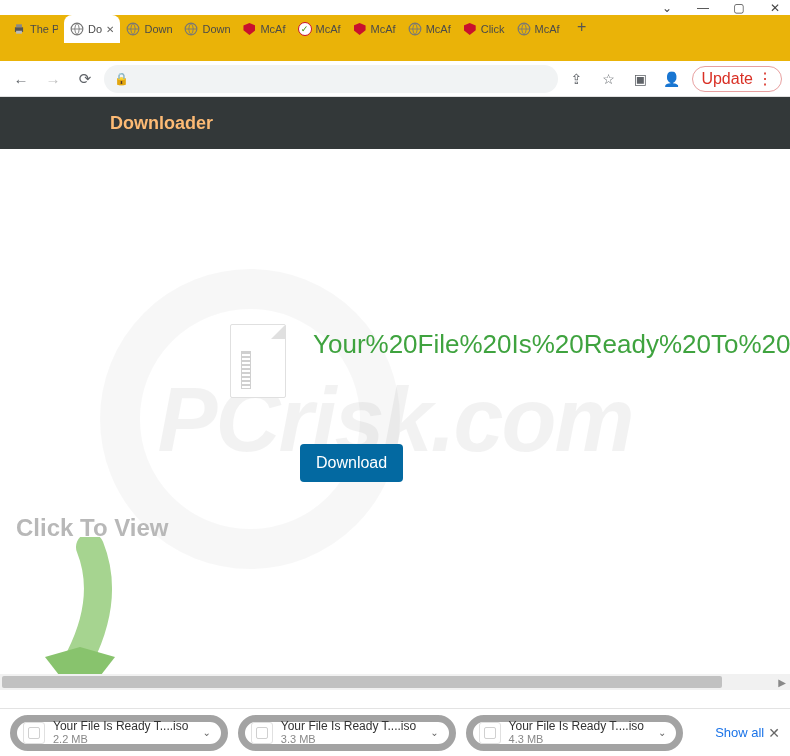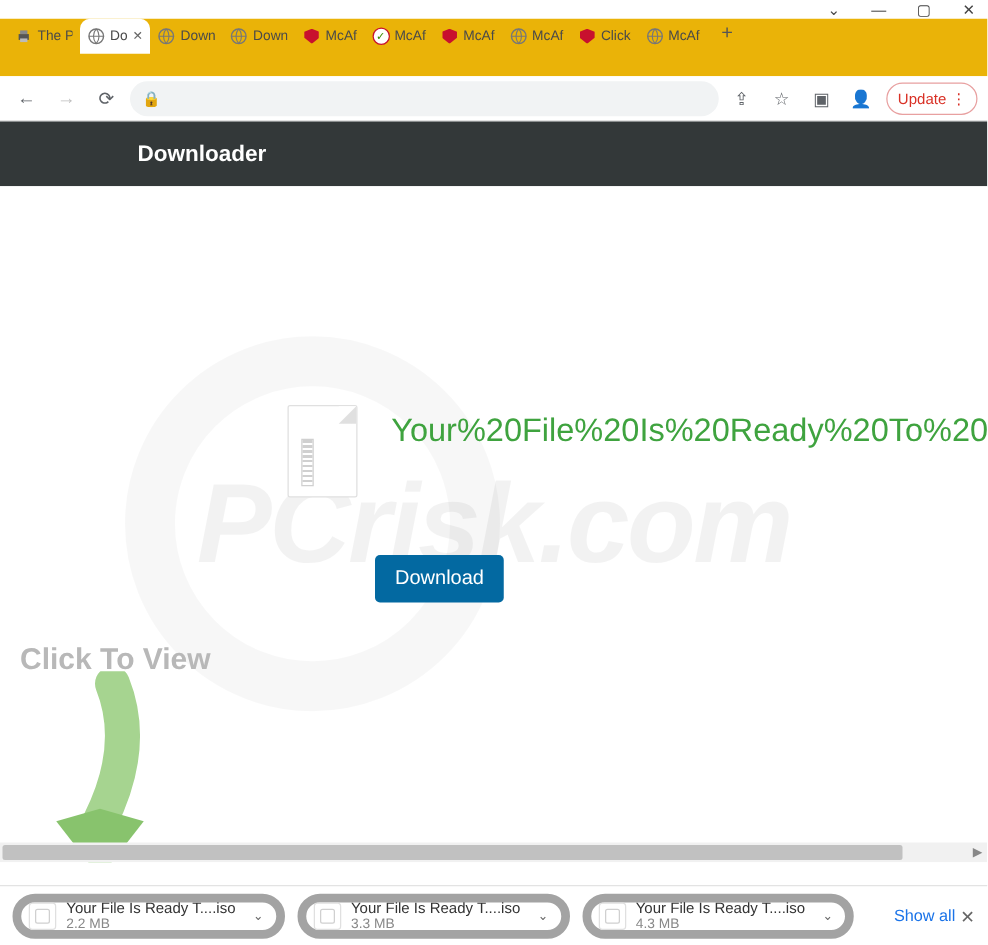--- a/index.html
+++ b/index.html
@@ -19,26 +19,26 @@
 .new-tab { width:24px; height:24px; display:flex; align-items:center; justify-content:center; color:#555; font-size:16px; margin-left:4px; margin-bottom:2px; }
 
 
 .toolbar { height:36px; background:#fff; border-bottom:1px solid #e1e1e1; display:flex; align-items:center; padding:0 8px; gap:6px; }
 .nav-btn { width:26px; height:26px; border-radius:50%; display:flex; align-items:center; justify-content:center; color:#5f6368; font-size:15px; }
 .nav-btn.disabled { color:#bfbfbf; }
 .omnibox { flex:1; height:28px; background:#f1f3f4; border-radius:14px; display:flex; align-items:center; padding:0 10px; gap:8px; color:#5f6368; }
 .omnibox .lock { font-size:12px; }
 .toolbar-right { display:flex; align-items:center; gap:8px; }
 .tool-icn { width:24px; height:24px; display:flex; align-items:center; justify-content:center; color:#5f6368; font-size:14px; }
-.update-btn { height:26px; border:1px solid #e8a0a0; color:#d93025; border-radius:13px; padding:0 8px; display:flex; align-items:center; gap:4px; font-size:12px; }
+.update-btn { height:26px; border:1px solid #e8a0a0; color:#d93025; border-radius:13px; padding:0 8px; display:flex; align-items:center; gap:4px; font-size:16px; }
 
 
 .page { position:relative; height:593px; background:#fff; overflow:hidden; }
 .page-header { height:52px; background:#333839; display:flex; align-items:center; padding-left:110px; }
-.page-header .brand { color:#ffffff; font-size:18px; font-weight:bold; }
+.page-header .brand { color:#fdba74; font-size:18px; font-weight:bold; }
 
 .content-area { position:relative; height:541px; background:#fff; overflow:hidden; }
 
 
 .watermark { position:absolute; left:50%; top:50%; transform:translate(-50%,-50%); font-size:90px; font-weight:bold; font-style:italic; color:rgba(0,0,0,0.05); white-space:nowrap; letter-spacing:-2px; pointer-events:none; }
 .watermark-mag { position:absolute; left:100px; top:120px; width:300px; height:300px; border:40px solid rgba(0,0,0,0.03); border-radius:50%; pointer-events:none; }
 
 .file-icon { position:absolute; left:230px; top:175px; width:56px; height:74px; border:1px solid #e0e0e0; border-radius:2px; background:#fff; }
 .file-icon::before { content:""; position:absolute; right:0; top:0; width:14px; height:14px; background:linear-gradient(135deg,#fff 48%, #e0e0e0 52%); }
 .file-icon .zip { position:absolute; left:10px; top:26px; width:10px; height:38px; background:repeating-linear-gradient(#d0d0d0 0 2px, #fff 2px 4px); border:1px solid #d0d0d0; }

